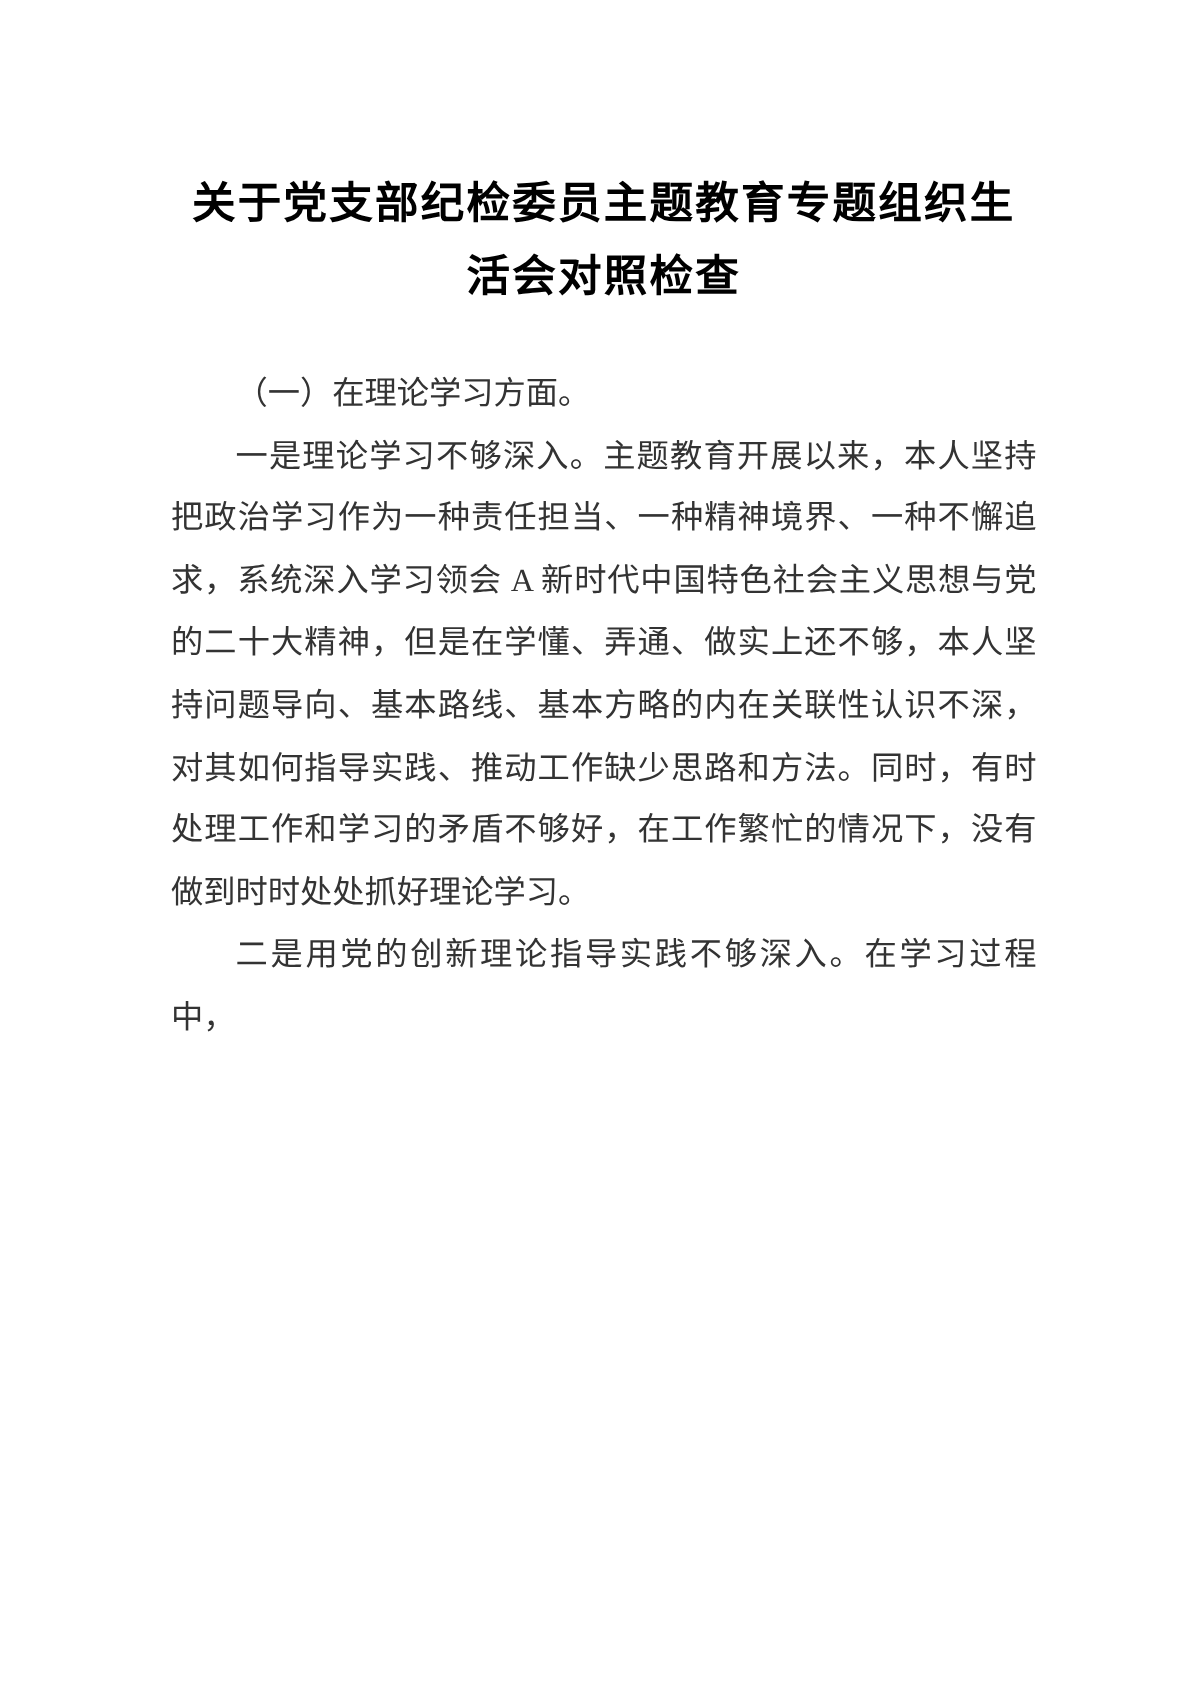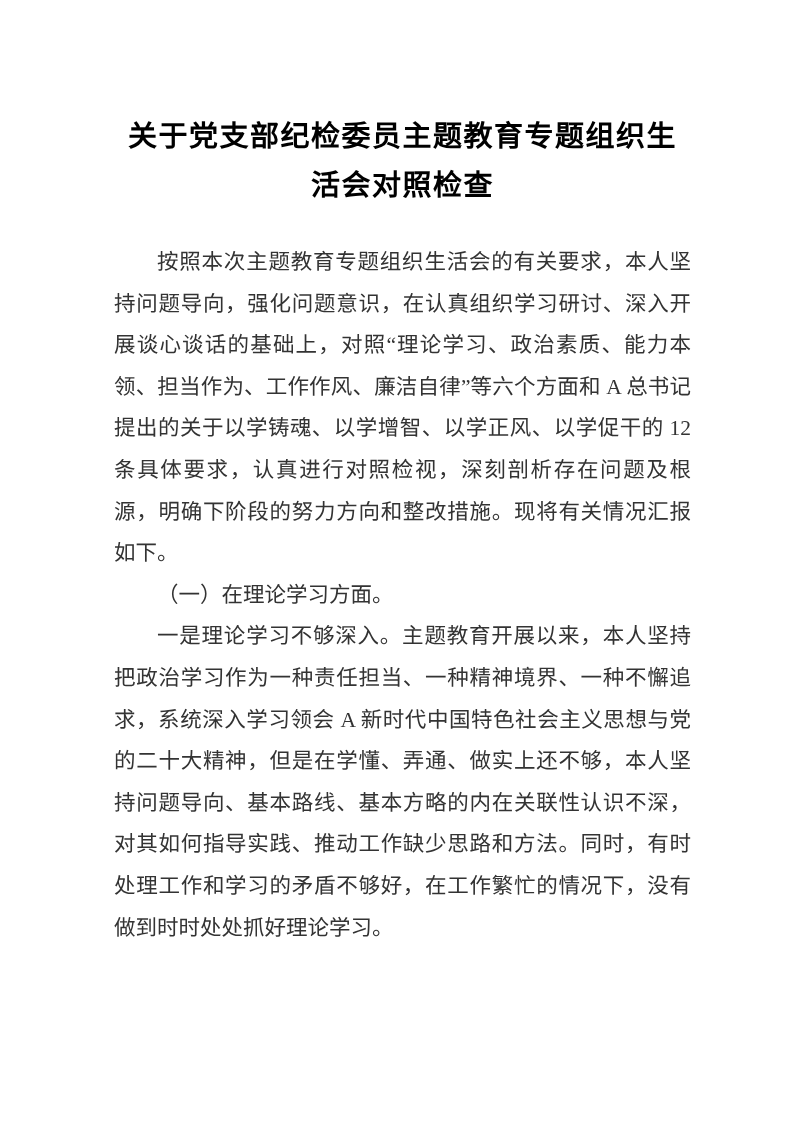--- a/index.html
+++ b/index.html
@@ -38,21 +38,21 @@
     word-break: break-all;
   }
 </style>
 </head>
 <body>
 
 <div class="page">
 
   <h1 class="doc-title">关于党支部纪检委员主题教育专题组织生活会对照检查</h1>
 
-  <p class="doc-paragraph">按照本次主题教育专题组织生活会的有关要求，本人坚持问题导向，强化问题意识，在认真组织学习研讨、深入开展谈心谈话的基础上，对照“理论学习、政治素质、能力本领、担当作为、工作作风、廉洁自律”等六个方面和 A 总书记提出的关于以学铸魂、以学增智、以学正风、以学促干的 12 条具体要求，认真进行对照检视，深刻剖析存在问题及根源，明确下阶段的努力方向和整改措施。现将有关情况汇报如下。</p>
 
 
   <p class="doc-paragraph">（一）在理论学习方面。</p>
 
   <p class="doc-paragraph">一是理论学习不够深入。主题教育开展以来，本人坚持把政治学习作为一种责任担当、一种精神境界、一种不懈追求，系统深入学习领会 A 新时代中国特色社会主义思想与党的二十大精神，但是在学懂、弄通、做实上还不够，本人坚持问题导向、基本路线、基本方略的内在关联性认识不深，对其如何指导实践、推动工作缺少思路和方法。同时，有时处理工作和学习的矛盾不够好，在工作繁忙的情况下，没有做到时时处处抓好理论学习。</p>
 
+  <p class="doc-paragraph">二是用党的创新理论指导实践不够深入。在学习过程中，</p>
 
 </div>
 
 </body></html>

